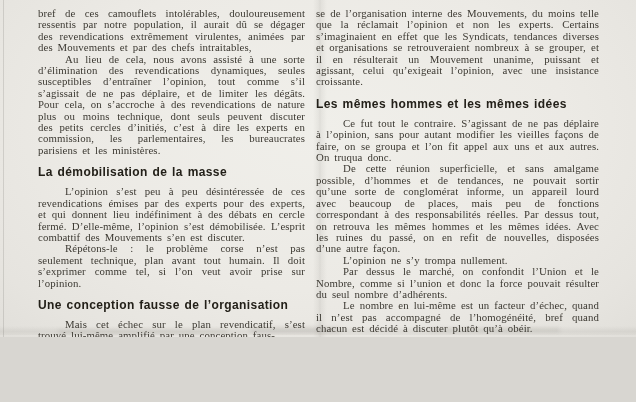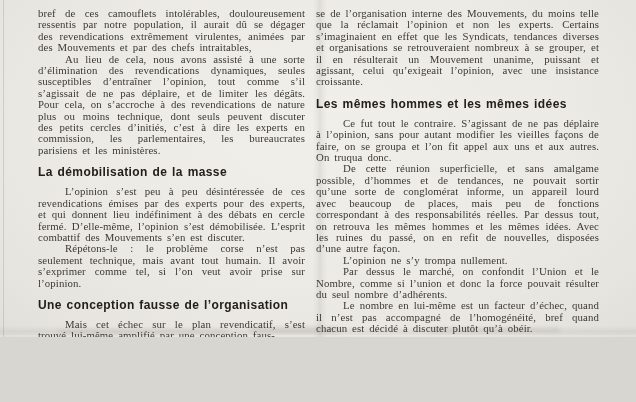--- a/index.html
+++ b/index.html
@@ -86,21 +86,21 @@
   <div class="bottom-ghost"></div>
   <div class="smudge s1"></div>
   <div class="smudge s2"></div>
   <div class="smudge s3"></div>
 
   <div class="page-col left">
     <p class="para">bref de ces camouflets intolérables, douloureusement ressentis par notre population, il aurait dû se dégager des revendications extrêmement virulentes, animées par des Mouvements et par des chefs intraitables,</p>
     <p class="para indent">Au lieu de cela, nous avons assisté à une sorte d’élimination des revendications dynamiques, seules susceptibles d’entraîner l’opinion, tout comme s’il s’agissait de ne pas déplaire, et de limiter les dégâts. Pour cela, on s’accroche à des revendications de nature plus ou moins technique, dont seuls peuvent discuter des petits cercles d’initiés, c’est à dire les experts en commission, les parlementaires, les bureaucrates parisiens et les ministères.</p>
     <h2 class="section-heading">La démobilisation de la masse</h2>
     <p class="para indent">L’opinion s’est peu à peu désintéressée de ces revendications émises par des experts pour des experts, et qui donnent lieu indéfiniment à des débats en cercle fermé. D’elle-même, l’opinion s’est démobilisée. L’esprit combattif des Mouvements s’en est discuter.</p>
-    <p class="para indent">Répétons-le : le problème corse n’est pas seulement technique, mais avant tout humain. Il avoir s’exprimer comme tel, si l’on veut avoir prise sur l’opinion.</p>
+    <p class="para indent">Répétons-le : le problème corse n’est pas seulement technique, plan avant tout humain. Il doit s’exprimer comme tel, si l’on veut avoir prise sur l’opinion.</p>
     <h2 class="section-heading">Une conception fausse de l’organisation</h2>
     <p class="para indent">Mais cet échec sur le plan revendicatif, s’est trouvé lui-même amplifié par une conception faus-</p>
   </div>
   <div class="page-number left">— 14 —</div>
 
   <div class="page-col right">
     <p class="para">se de l’organisation interne des Mouvements, du moins telle que la réclamait l’opinion et non les experts. Certains s’imaginaient en effet que les Syndicats, tendances diverses et organisations se retrouveraient nombreux à se grouper, et il en résulterait un Mouvement unanime, puissant et agissant, celui qu’exigeait l’opinion, avec une insistance croissante.</p>
     <h2 class="section-heading">Les mêmes hommes et les mêmes idées</h2>
     <p class="para indent">Ce fut tout le contraire. S’agissant de ne pas déplaire à l’opinion, sans pour autant modifier les vieilles façons de faire, on se groupa et l’on fit appel aux uns et aux autres. On truqua donc.</p>
     <p class="para indent">De cette réunion superficielle, et sans amalgame possible, d’hommes et de tendances, ne pouvait sortir qu’une sorte de conglomérat informe, un appareil lourd avec beaucoup de places, mais peu de fonctions correspondant à des responsabilités réelles. Par dessus tout, on retrouva les mêmes hommes et les mêmes idées. Avec les ruines du passé, on en refit de nouvelles, disposées d’une autre façon.</p>

